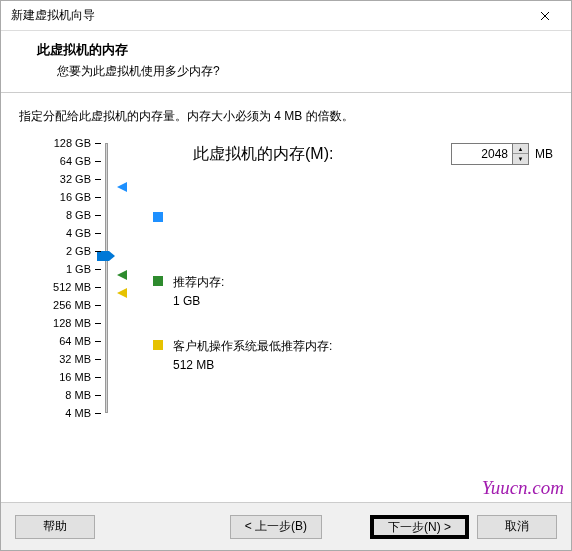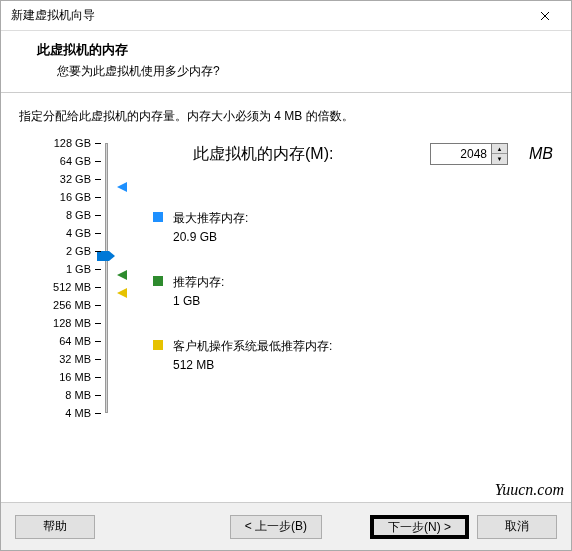--- a/index.html
+++ b/index.html
@@ -23,29 +23,29 @@
 .slider-handle svg { display: block; }
 .marker { position: absolute; width: 10px; height: 10px; cursor: pointer; }
 .info-col { flex: 1; padding-left: 40px; position: relative; }
 .mem-row { display: flex; align-items: center; margin-bottom: 8px; }
 .mem-label { flex: 1; font-size: 16px; margin-left: 40px; }
 .spinner { display: flex; align-items: center; }
 .spinner input { width: 62px; height: 22px; text-align: right; padding-right: 4px; font-size: 12px; border: 1px solid #7a7a7a; }
 .spinner-btns { display: flex; flex-direction: column; border: 1px solid #7a7a7a; border-left: none; }
 .spinner-btns button { width: 15px; height: 10px; font-size: 6px; line-height: 1; padding: 0; background: #e1e1e1; border: none; cursor: pointer; display:flex; align-items:center; justify-content:center; }
 .spinner-btns button:first-child { border-bottom: 1px solid #999; }
-.unit { margin-left: 21px; font-size: 16px; font-style: italic; }
+.unit { margin-left: 6px; font-size: 12px; }
 .rec-block { position: absolute; left: 40px; display: flex; }
 .rec-square { width: 10px; height: 10px; margin-top: 3px; margin-right: 10px; flex-shrink: 0; }
 .rec-text { font-size: 12px; line-height: 1.6; }
 .footer { height: 48px; border-top: 1px solid #ccc; display: flex; align-items: center; padding: 0 14px; gap: 8px; background: #f0f0f0; }
 .footer-spacer { flex: 1; }
 .btn { height: 24px; padding: 0 14px; font-size: 12px; background: #e1e1e1; border: 1px solid #adadad; cursor: pointer; min-width: 80px; }
 .btn.primary { border: 4px solid #000000; margin-left: 40px; }
-.watermark { position: absolute; right: 8px; bottom: 52px; color: #000000; font-size: 16px; font-style: italic; font-family: Georgia, serif; pointer-events: none; }
+.watermark { position: absolute; right: 8px; bottom: 52px; color: #a21caf; font-size: 19px; font-style: italic; font-family: Georgia, serif; pointer-events: none; }
 .white-panel { background: #fff; border: none; position: absolute; top: 0; left: 0; right: 0; bottom: 0; }
 </style>
 </head>
 <body>
 
 <div class="window">
   <div class="titlebar">
     <span class="titlebar-title">新建虚拟机向导</span>
     <div class="close-btn">
       <svg viewBox="0 0 10 10">
@@ -129,24 +129,20 @@
             <div class="spinner-btns">
               <button>▲</button>
               <button>▼</button>
             </div>
           </div>
           <span class="unit">MB</span>
         </div>
 
         <div class="rec-block" style="top:66px;">
           <div class="rec-square" style="background:#1e90ff;"></div>
-          <div class="rec-text">
-            <div>最大推荐内存:</div>
-            <div>20.9 GB</div>
-          </div>
         </div>
 
         <div class="rec-block" style="top:130px;">
           <div class="rec-square" style="background:#2e8b2e;"></div>
           <div class="rec-text">
             <div>推荐内存:</div>
             <div>1 GB</div>
           </div>
         </div>
 

